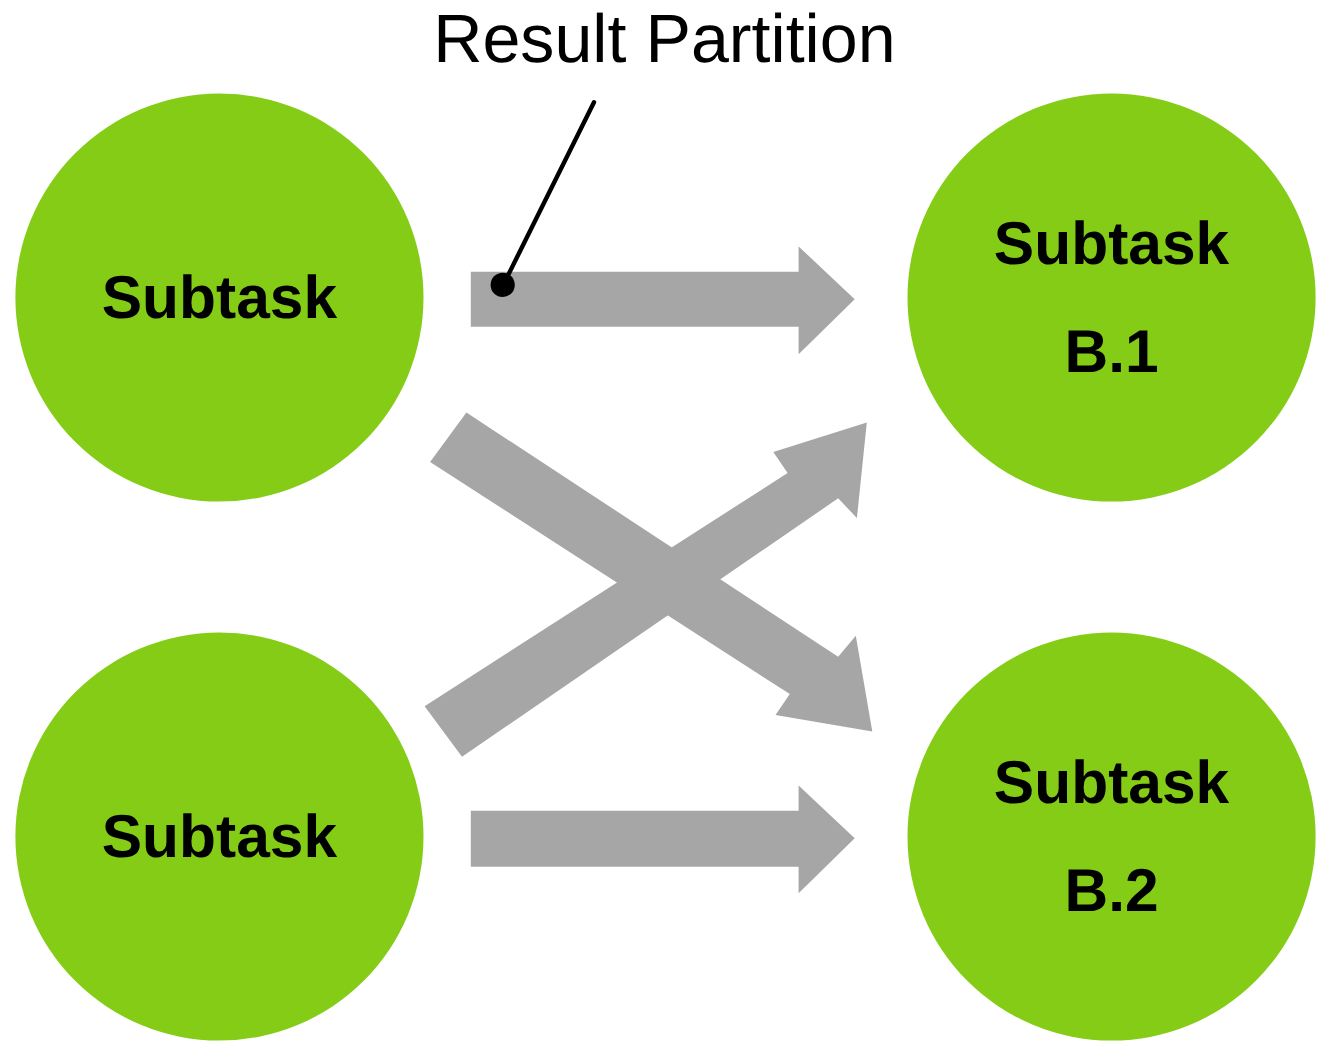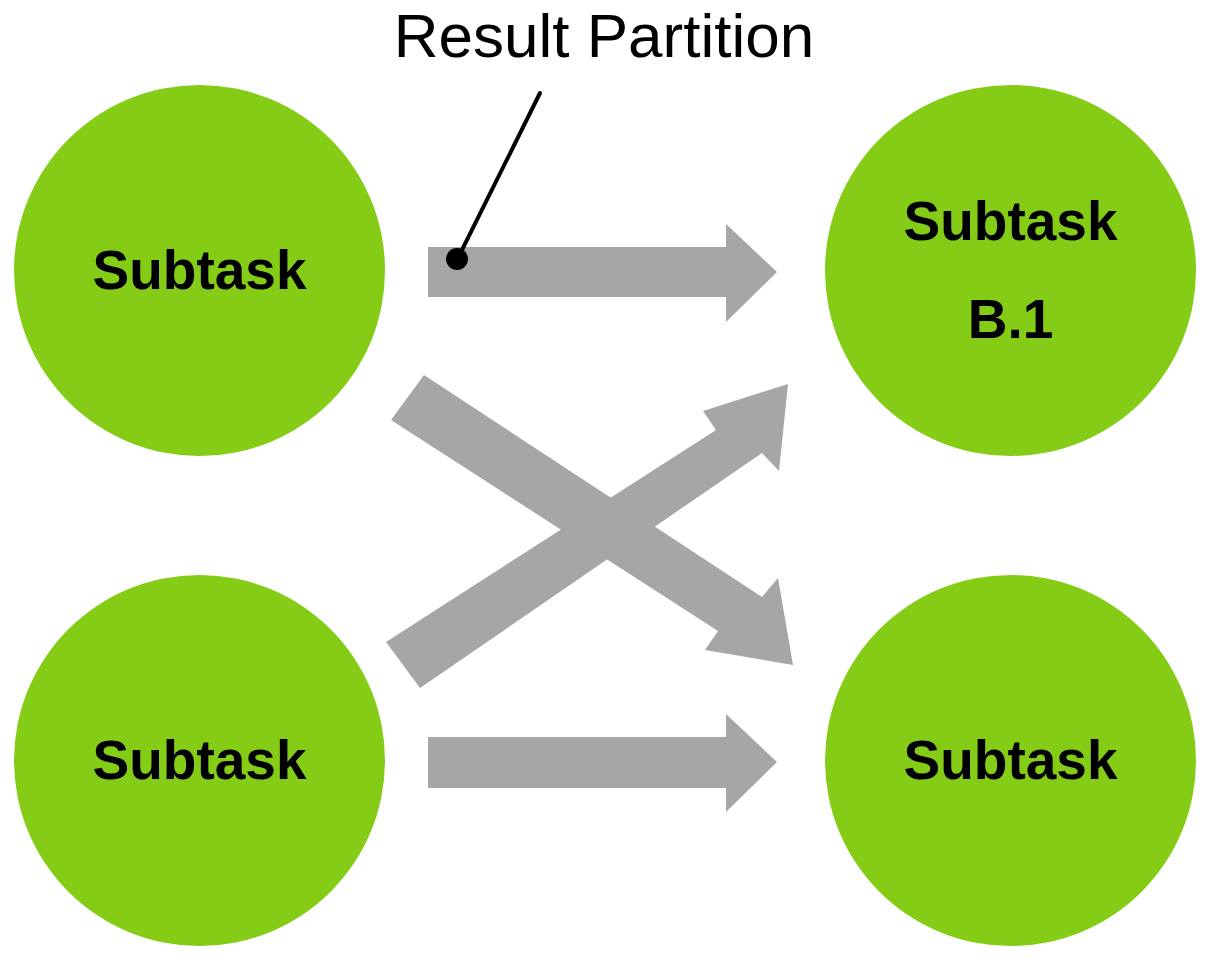--- a/index.html
+++ b/index.html
@@ -96,15 +96,16 @@
     <span class="node-line line-1">Subtask</span>
     <span class="node-line line-2">B.1</span>
   </div>
 
   <div class="node-circle" id="node-a2">
     <span class="node-line line-1">Subtask</span>
   </div>
 
   <div class="node-circle" id="node-b2">
     <span class="node-line line-1">Subtask</span>
+    <span class="node-line line-2">B.2</span>
   </div>
 
 </div>
 
 </body></html>

